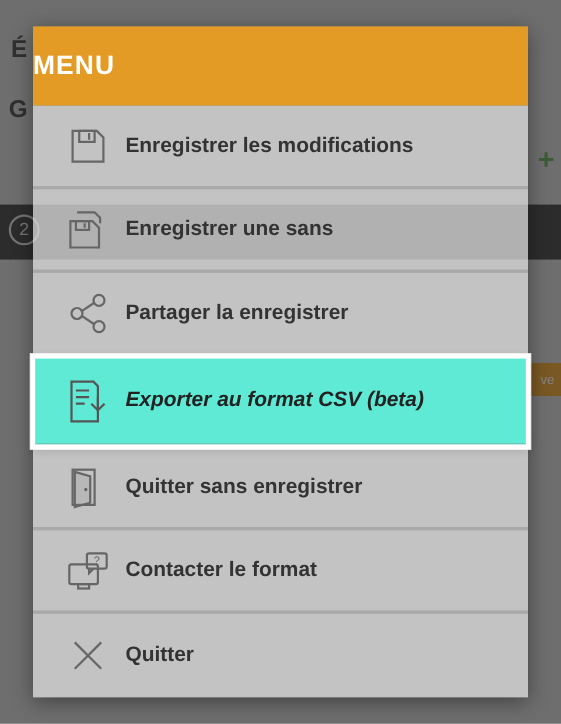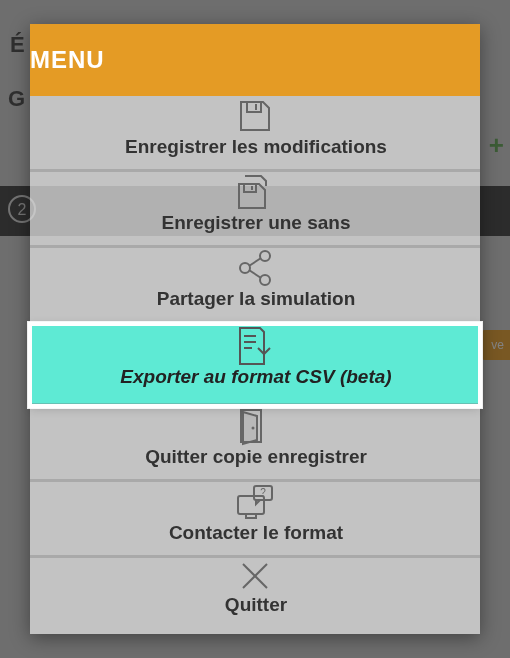--- a/index.html
+++ b/index.html
@@ -63,21 +63,20 @@
   }
   .menu-list { }
   .menu-item {
     display: flex;
     align-items: center;
     background: rgba(228,228,228,0.72);
     border-bottom: 3px solid rgba(120,120,120,0.35);
     height: 76px;
     padding: 0 18px;
     cursor: pointer;
-    flex-direction: column;
   }
   .menu-item:last-child { border-bottom: none; }
   .menu-item.highlighted {
     background: #5eead4;
     outline: 4px solid #fff;
     outline-offset: -2px;
     box-shadow: 0 0 0 3px rgba(255,255,255,0.9), 0 2px 10px rgba(0,0,0,0.2);
     position: relative; z-index: 2;
     height: 82px;
     font-style: italic;
@@ -143,21 +142,21 @@
     <div class="menu-item">
       <span class="menu-icon">
         <svg width="40" height="40" viewBox="0 0 40 40">
           <circle cx="30" cy="8" r="5"></circle>
           <circle cx="10" cy="20" r="5"></circle>
           <circle cx="30" cy="32" r="5"></circle>
           <line x1="14" y1="18" x2="26" y2="10"></line>
           <line x1="14" y1="22" x2="26" y2="30"></line>
         </svg>
       </span>
-      <span class="menu-label">Partager la simulation</span>
+      <span class="menu-label">Partager la enregistrer</span>
     </div>
 
     <div class="menu-item highlighted">
       <span class="menu-icon">
         <svg width="42" height="42" viewBox="0 0 42 42">
           <path d="M6 4 h20 l4 4 v32 h-24 z"></path>
           <line x1="10" y1="12" x2="22" y2="12"></line>
           <line x1="10" y1="18" x2="22" y2="18"></line>
           <line x1="10" y1="24" x2="18" y2="24"></line>
           <path d="M30 18 v12"></path>
@@ -168,21 +167,21 @@
     </div>
 
     <div class="menu-item">
       <span class="menu-icon">
         <svg width="40" height="40" viewBox="0 0 40 40">
           <rect x="6" y="4" width="20" height="32"></rect>
           <path d="M8 6 l14 4 v24 l-14 4 z" fill="rgba(120,120,120,0.15)"></path>
           <circle cx="18" cy="22" r="1.5" fill="#666" stroke="none"></circle>
         </svg>
       </span>
-      <span class="menu-label">Quitter copie enregistrer</span>
+      <span class="menu-label">Quitter sans enregistrer</span>
     </div>
 
     <div class="menu-item">
       <span class="menu-icon">
         <svg width="42" height="40" viewBox="0 0 42 40">
           <rect x="4" y="14" width="26" height="18" rx="2"></rect>
           <rect x="12" y="32" width="10" height="4"></rect>
           <rect x="20" y="4" width="18" height="14" rx="2"></rect>
           <path d="M26 18 l-4 4 v-4"></path>
           <text x="29" y="14" font-size="10" fill="#666" stroke="none" text-anchor="middle">?</text>

